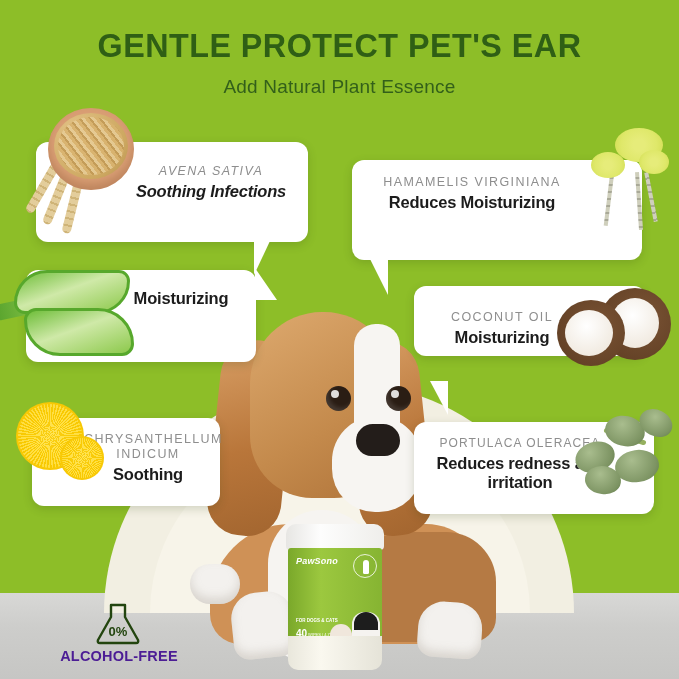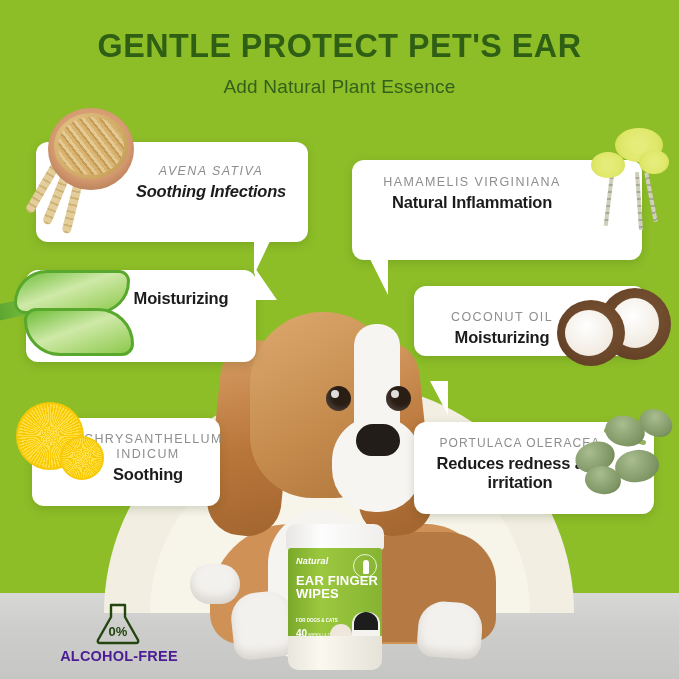--- a/index.html
+++ b/index.html
@@ -356,22 +356,21 @@
         </div>
       <div class="eye r">
           <span class="glint"></span>
         </div>
     </div>
   </div>
 
   <div class="jar">
     <div class="lid"></div>
     <div class="label">
-      <div class="brand">Natural</div>
-      <div class="pname">EAR FINGER WIPES</div>
+      <div class="brand">PawSono</div>
       <div class="forpets">FOR DOGS &amp; CATS</div>
       <div class="count">40</div>
       <div class="countsub">WIPES / 4.7" x 2.75"</div>
       <div class="seal">
           <i></i>
         </div>
       <div class="cat"></div>
       <div class="pethead"></div>
     </div>
     <div class="base">
@@ -391,21 +390,21 @@
       <div class="stalk s2"></div>
       <div class="stalk s3"></div>
     <div class="bowl"></div>
       <div class="grain"></div>
   </div>
 
   <div class="card" id="card2">
     <div class="tail"></div>
     <div class="txt">
       <div class="latin">HAMAMELIS VIRGINIANA</div>
-      <div class="benefit">Natural Inflammation</div>
+      <div class="benefit">Reduces Moisturizing</div>
     </div>
   </div>
   <div class="art hazel">
     <div class="stem st1"></div>
       <div class="stem st2"></div>
       <div class="stem st3"></div>
     <div class="burst b1"></div>
       <div class="burst b2"></div>
       <div class="burst b3"></div>
   </div>

